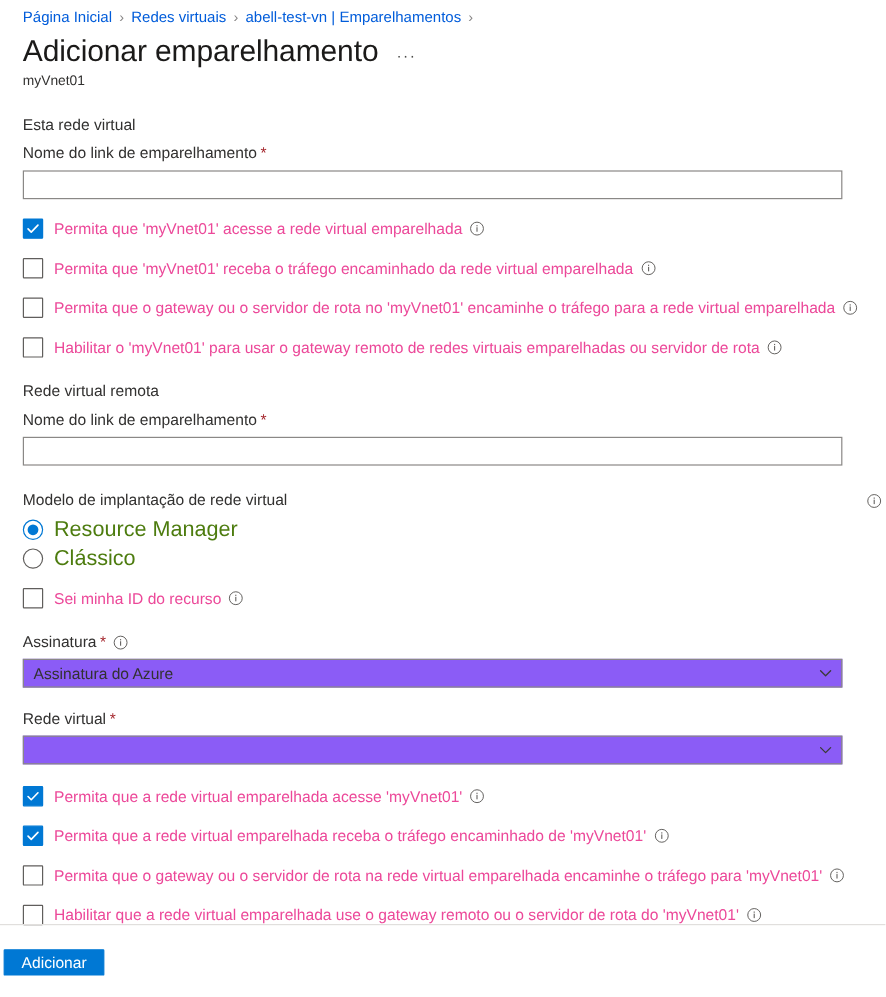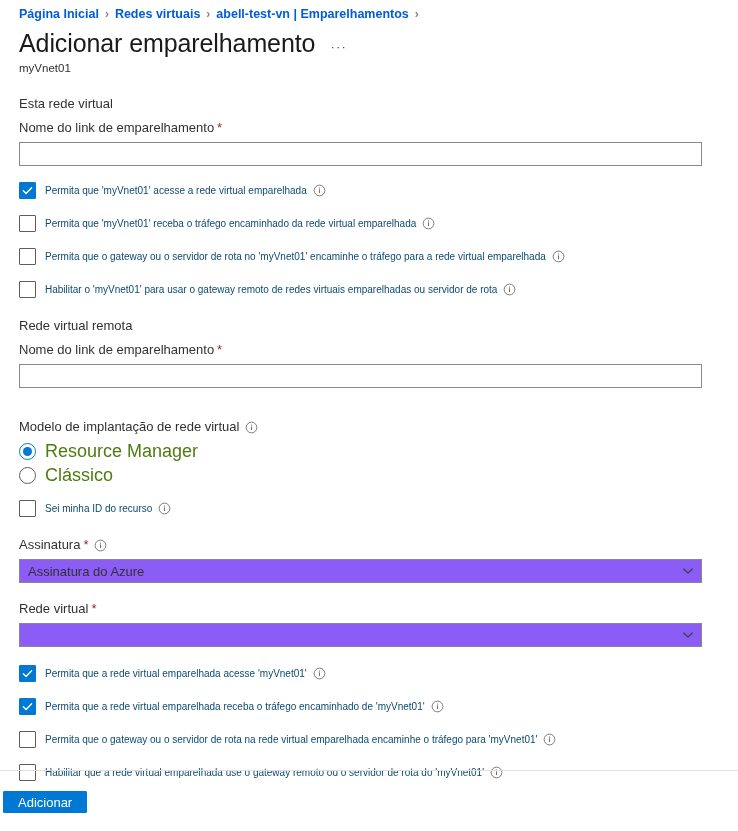--- a/index.html
+++ b/index.html
@@ -20,21 +20,20 @@
   }
 
   
   .breadcrumb {
     padding: 5px 0 0 19px;
     font-size: 12.5px;
     line-height: 18px;
     white-space: nowrap;
     display: flex;
     align-items: center;
-    font-weight: bold;
   }
   .crumb-link {
     color: #015cda;
     text-decoration: none;
     cursor: pointer;
   }
   .crumb-sep {
     color: #888686;
     margin: 0 6px;
     font-size: 12px;
@@ -155,22 +154,22 @@
     cursor: pointer;
   }
   .cbox.checked {
     background: #0078d4;
     border-color: #0078d4;
   }
   .cbox .tick { display: none; }
   .cbox.checked .tick { display: block; }
   .cb-label {
     margin-left: 9px;
-    font-size: 10px;
-    color: #0c4a6e;
+    font-size: 13px;
+    color: #ec4899;
     line-height: 17px;
     cursor: pointer;
     white-space: nowrap;
     text-align: center;
   }
 
   
   .rd-row {
     display: flex;
     align-items: center;
@@ -322,21 +321,21 @@
   </div>
 
   <div class="section-head">Rede virtual remota</div>
 
   <div class="field-label">
     <span>Nome do link de emparelhamento</span>
     <span class="req">*</span>
   </div>
   <input class="textbox" type="text" value="" style="">
 
-  <div class="field-label" style="margin-top:30px;">
+  <div class="field-label" style="margin-top:20px;justify-content:space-between;">
     <span>Modelo de implantação de rede virtual</span>
     <span class="info-icon">
       <svg width="13" height="13" viewBox="0 0 16 16" aria-hidden="true">
           <circle cx="8" cy="8" r="6.6" fill="none" stroke="#605e5c" stroke-width="1"></circle>
           <rect x="7.45" y="6.6" width="1.1" height="4.6" fill="#605e5c"></rect>
           <rect x="7.45" y="4.4" width="1.1" height="1.3" fill="#605e5c"></rect>
         </svg>
     </span>
   </div>
 

